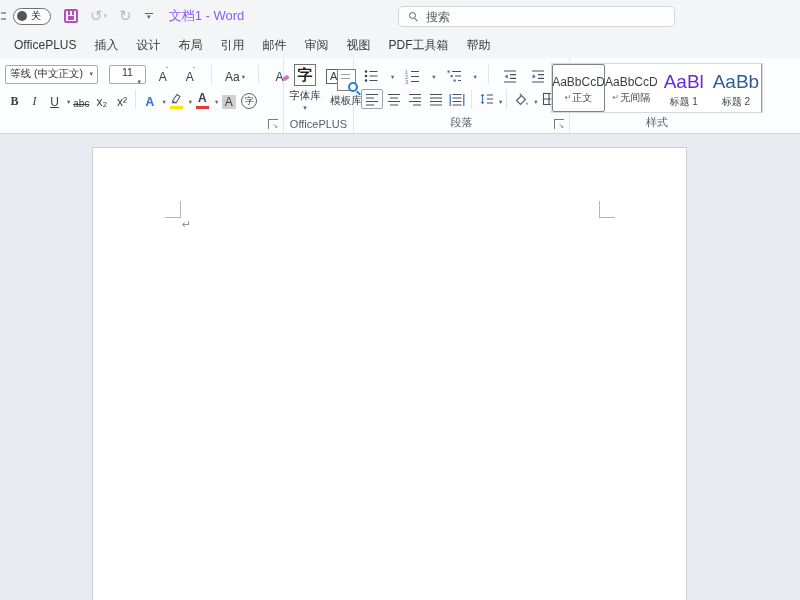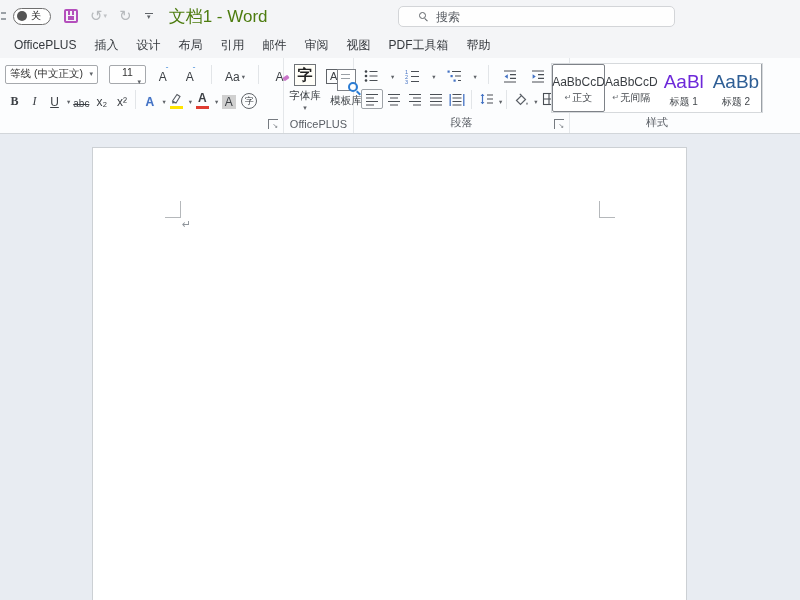--- a/index.html
+++ b/index.html
@@ -13,22 +13,22 @@
   .knob { width:10px; height:10px; border-radius:50%; background:#555; margin-left:3px; }
   .toggle-label { font-size:10px; color:#222; margin-left:4px; line-height:1; }
   .saveicon { width:14px; height:14px; border:2px solid #b44fbc; border-radius:2px; margin-left:13px; position:relative; }
   .saveicon i { position:absolute; left:2px; right:2px; top:0; height:4px; border-left:2px solid #b44fbc; border-right:2px solid #b44fbc; }
   .saveicon b { position:absolute; left:2px; right:2px; bottom:1px; height:4px; background:#b44fbc; }
   .undo,.redo { font-size:15px; color:#b7babd; margin-left:12px; line-height:1; font-family:"DejaVu Sans",sans-serif; }
   .undo-dd { font-size:7px; color:#c0c3c6; margin-left:1px; }
   .qat-dd { margin-left:13px; display:flex; flex-direction:column; align-items:center; }
   .qat-dd i { width:8px; border-top:1.5px solid #5f6368; margin-bottom:1px; }
   .qat-dd s { text-decoration:none; font-size:7px; color:#5f6368; line-height:4px; }
-  .doc-title { font-size:17px; color:#4d7c0f; margin-left:16px; white-space:nowrap; }
-  .searchbox { position:absolute; left:398px; top:6px; width:277px; height:21px; background:#fefefe; border:1px solid #d3d5d8; border-radius:5px; display:flex; align-items:center; padding-left:20px; }
+  .doc-title { font-size:13px; color:#8b5cf6; margin-left:16px; white-space:nowrap; }
+  .searchbox { position:absolute; left:398px; top:6px; width:277px; height:21px; background:#fefefe; border:1px solid #d3d5d8; border-radius:5px; display:flex; align-items:center; padding-left:10px; }
   .mag { width:9px; height:9px; position:relative; margin-right:8px; }
   .mag i { position:absolute; left:0; top:0; width:7px; height:7px; border:1.2px solid #5f6368; border-radius:50%; }
   .mag b { position:absolute; left:6px; top:6px; width:4px; height:1.2px; background:#5f6368; transform:rotate(45deg); transform-origin:0 0; }
   .searchbox input { border:none; outline:none; background:transparent; font-size:12px; color:#444; font-family:inherit; width:200px; }
   .searchbox input::placeholder { color:#5c6066; opacity:1; }
 
   
   .tabrow { position:absolute; top:32px; left:0; right:0; height:26px; background:#f4f5f7; display:flex; align-items:center; padding-left:5px; }
   .tab { font-size:12px; color:#35393e; padding:0 9px; line-height:26px; white-space:nowrap; }
 

